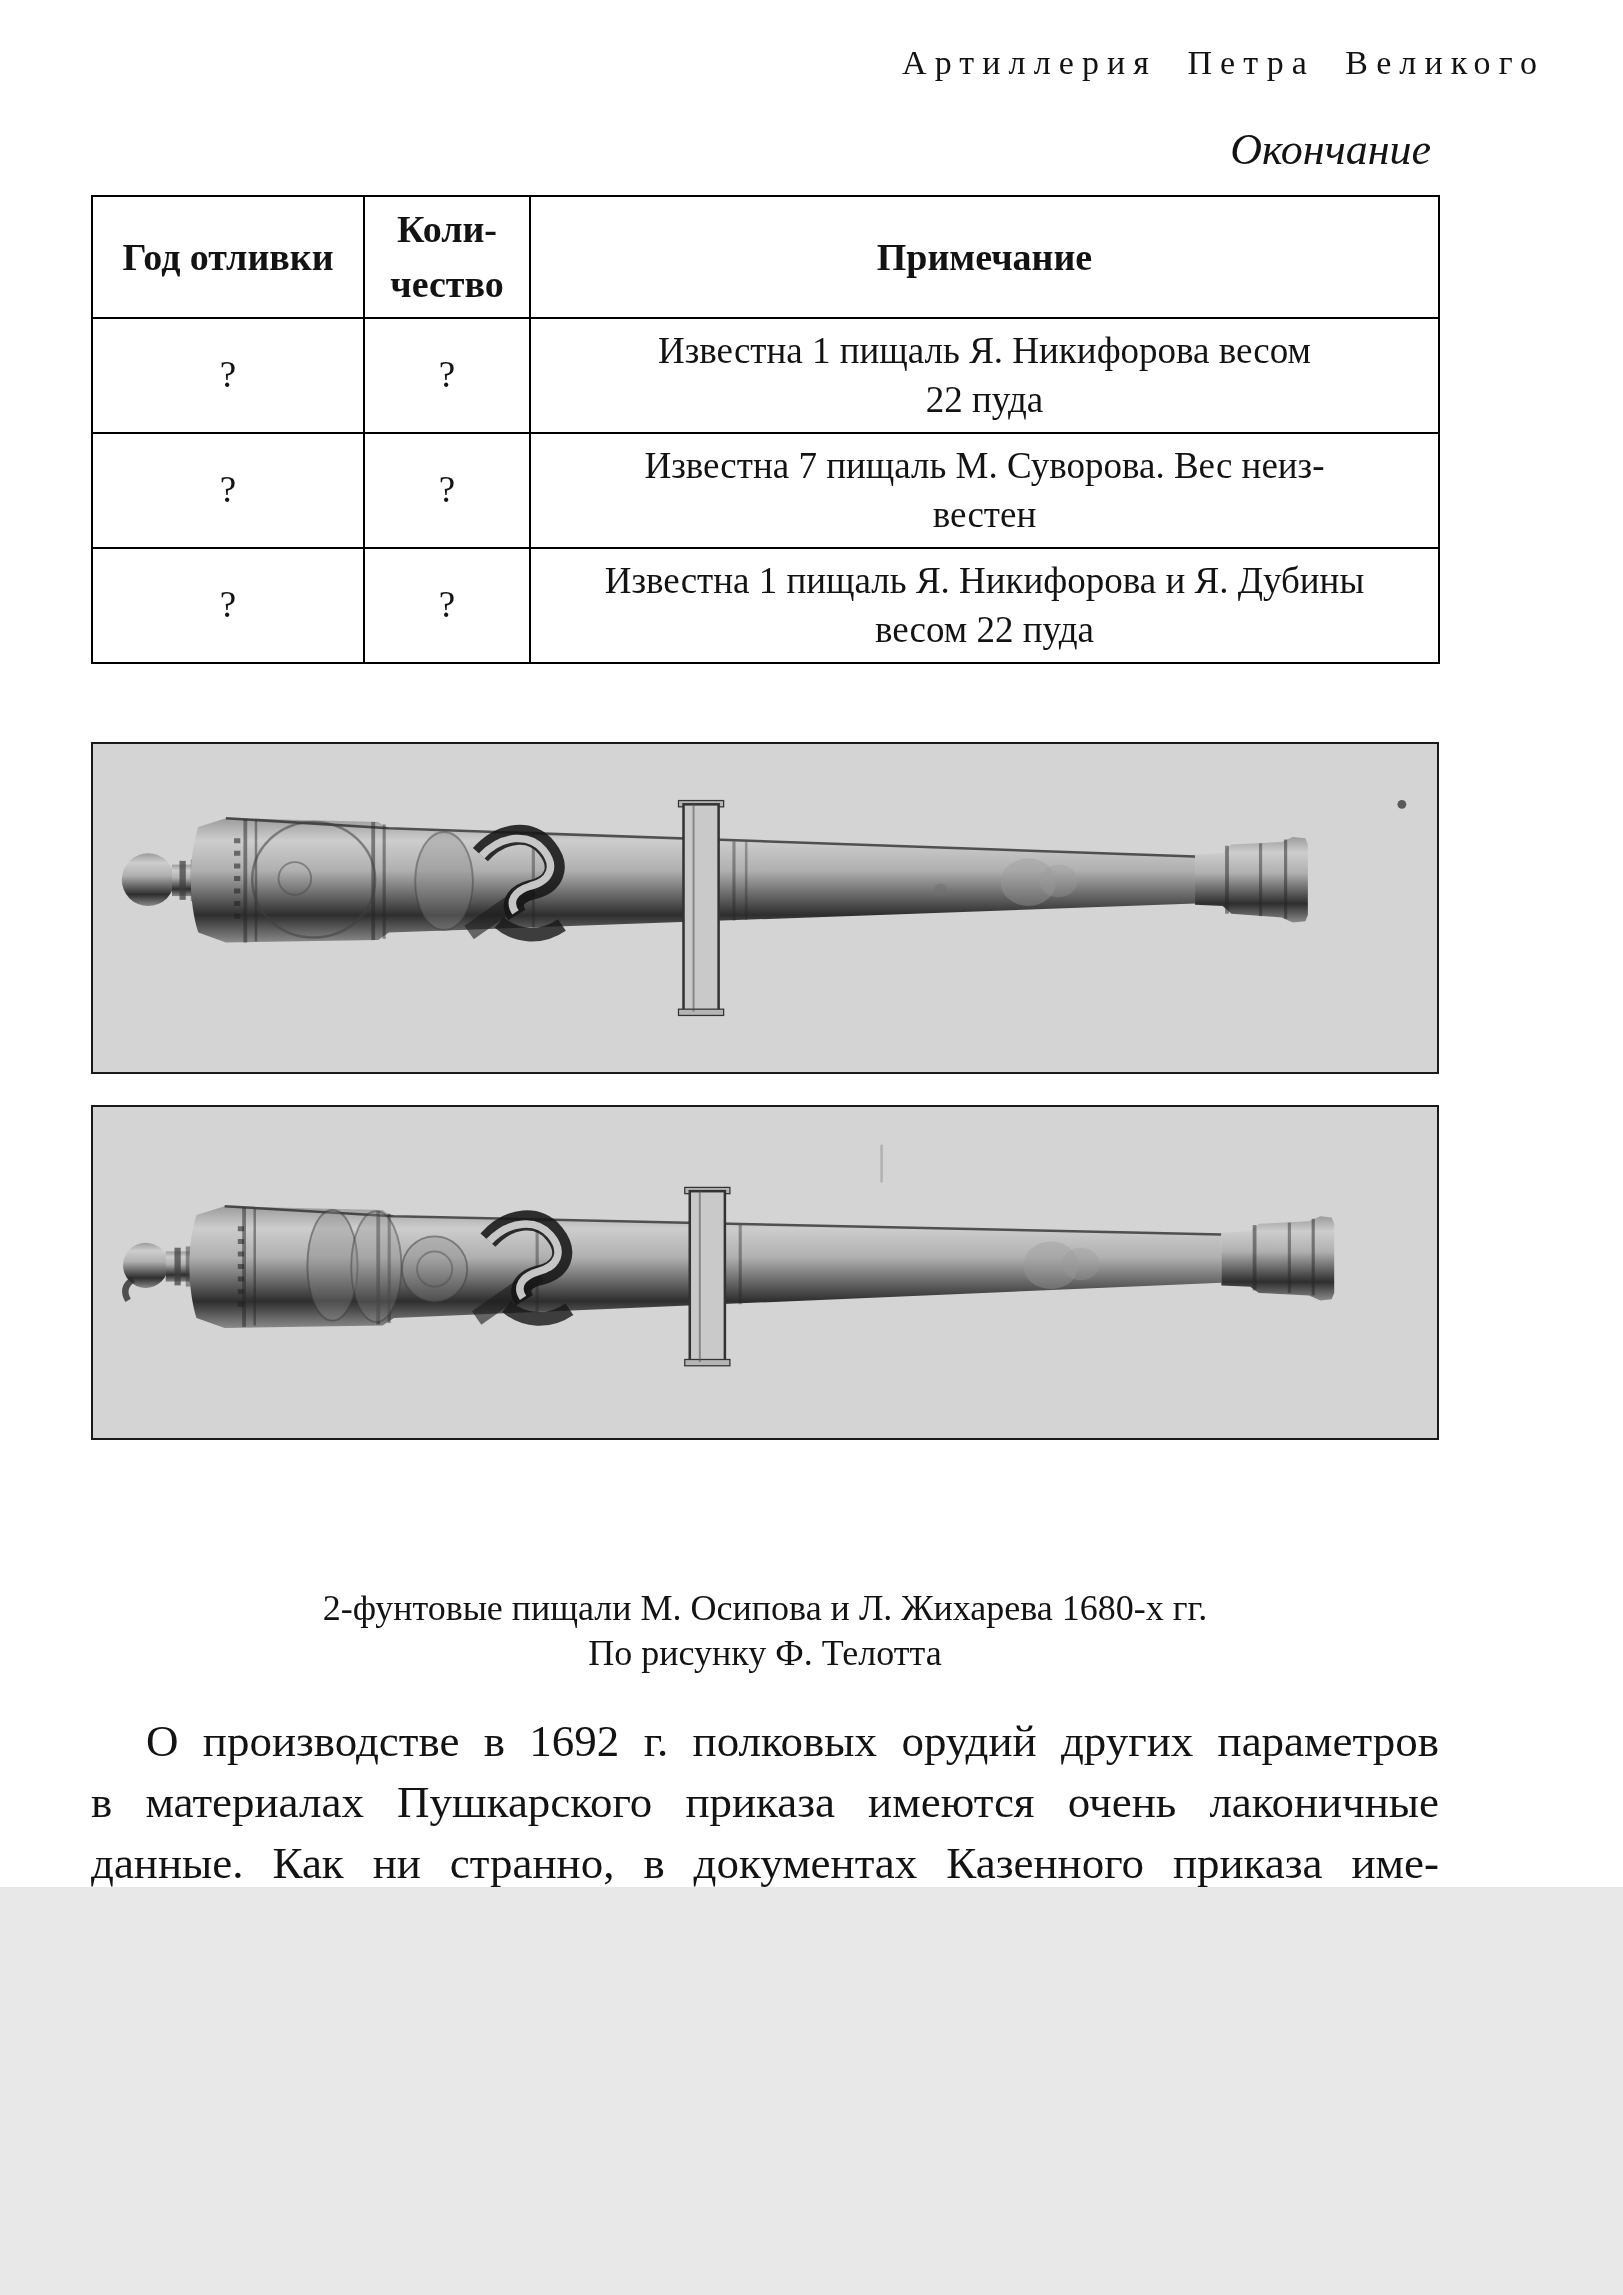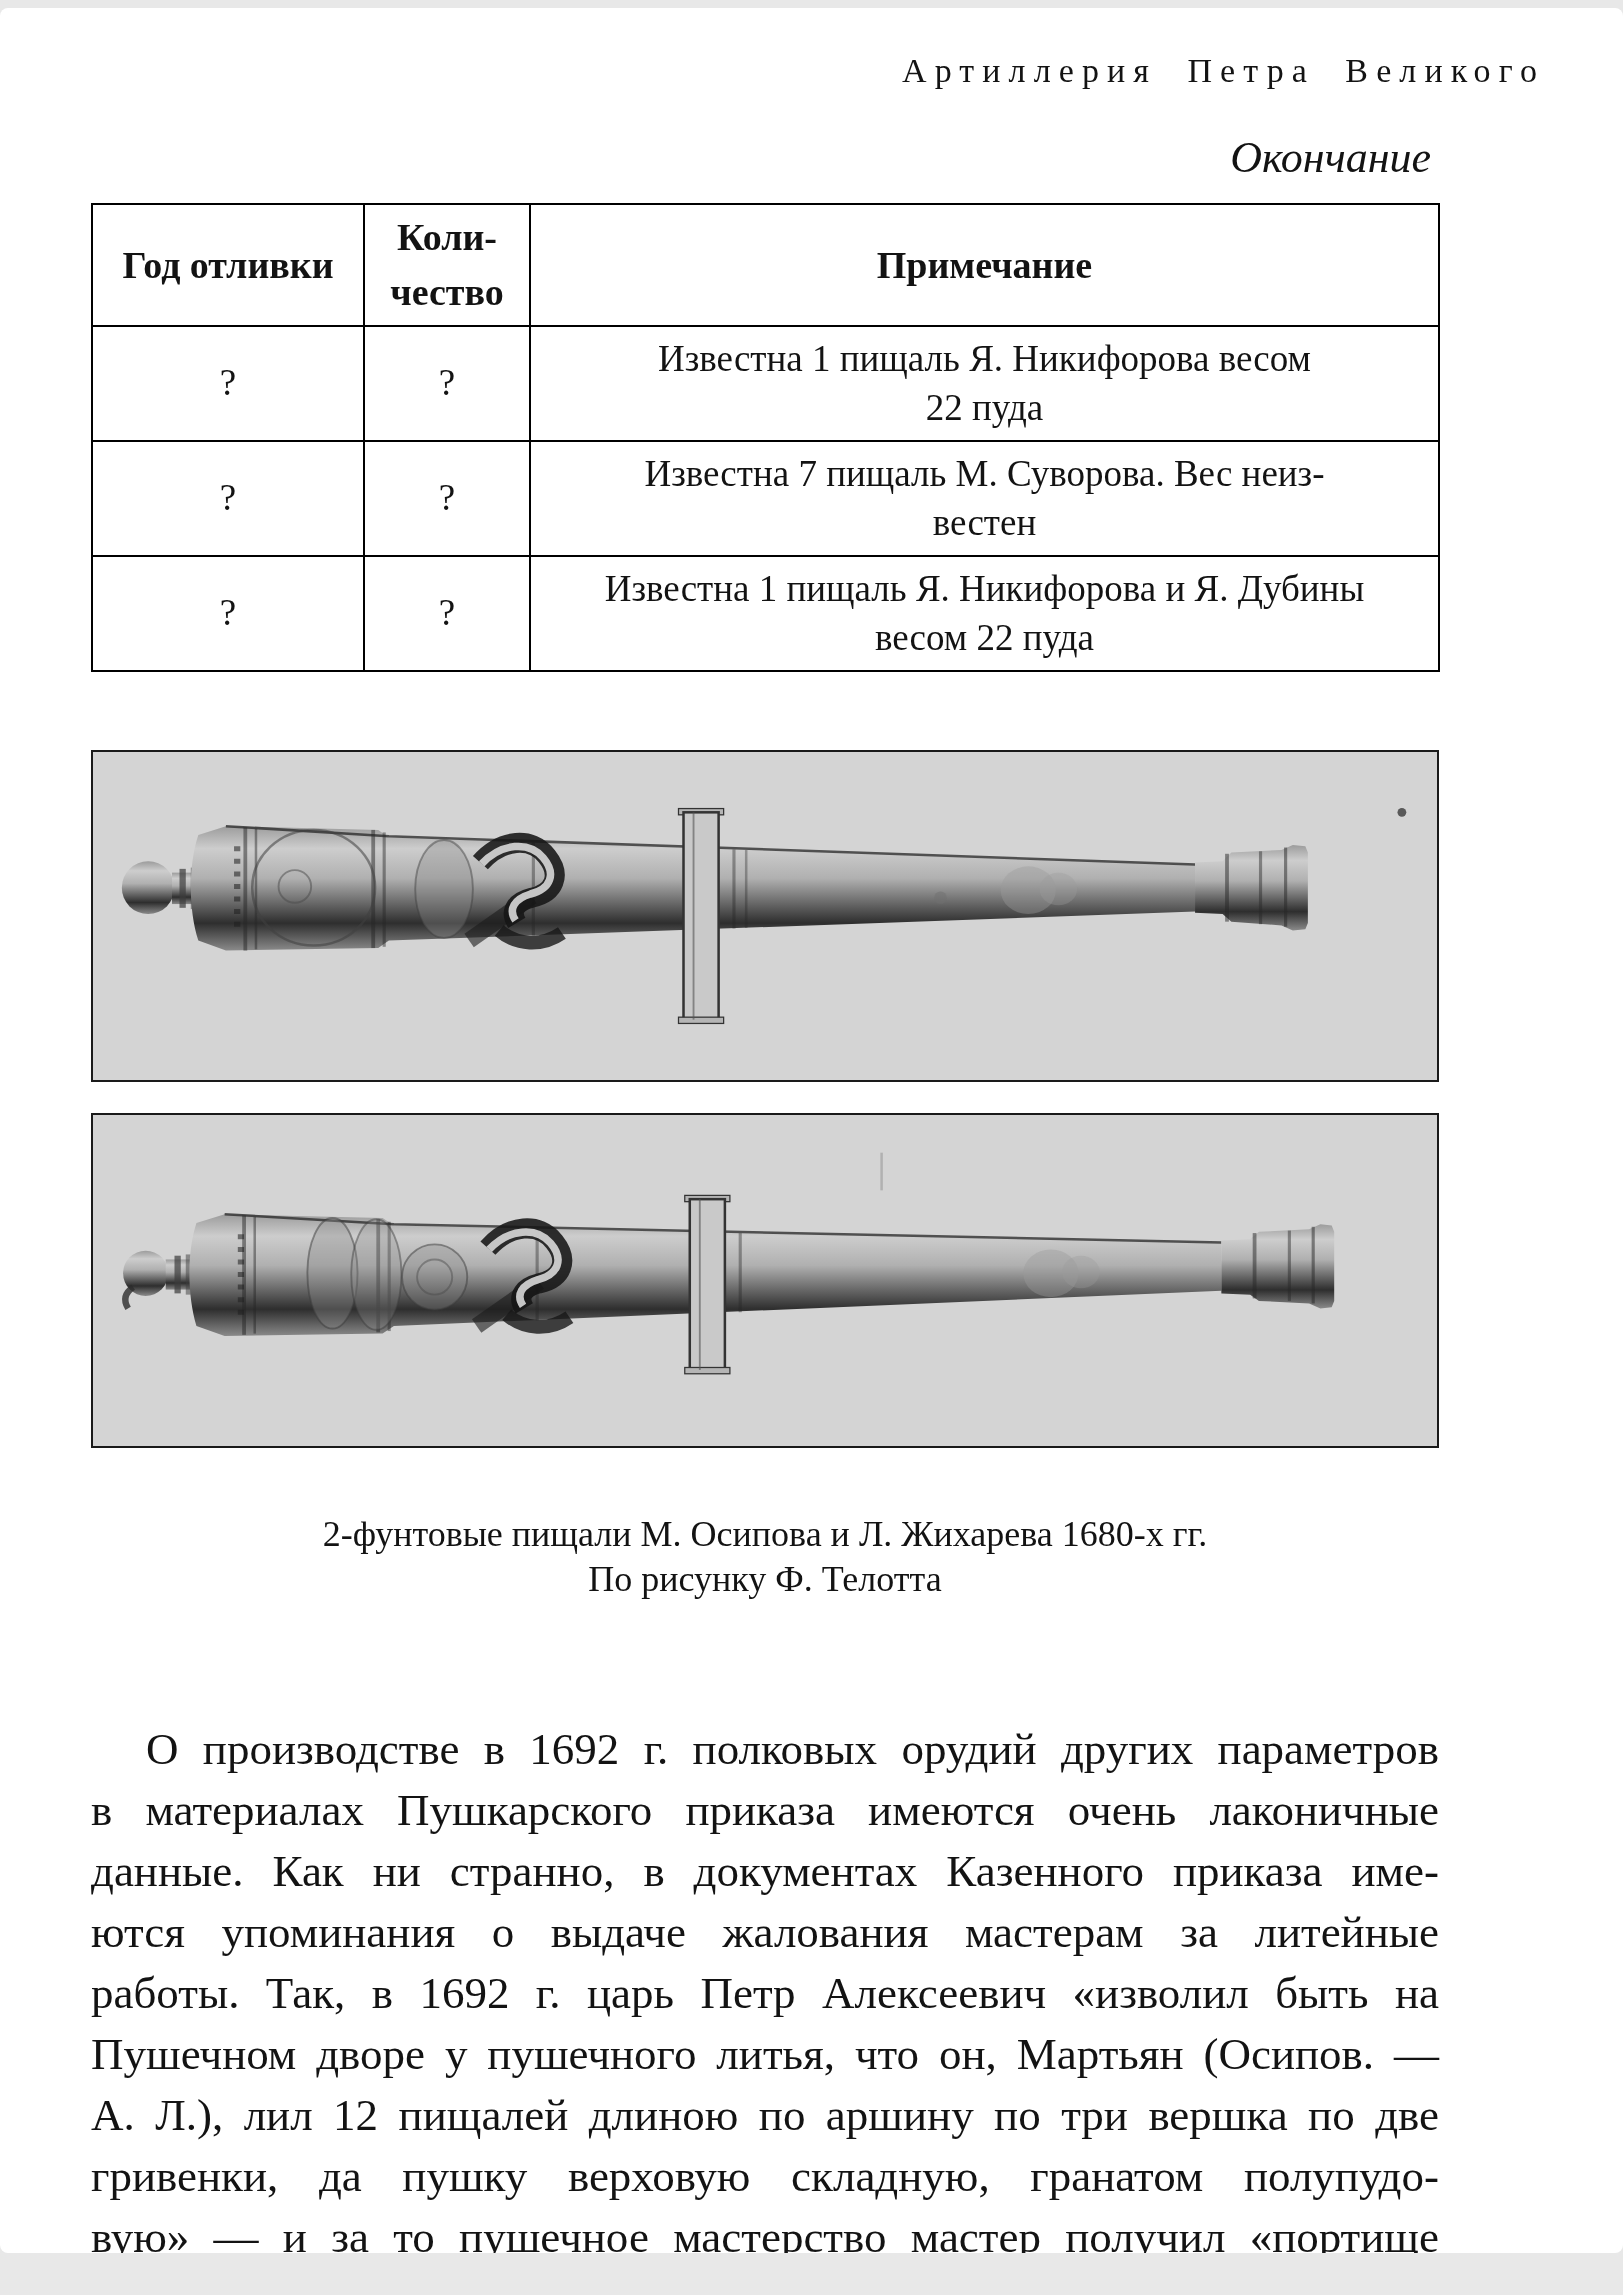--- a/index.html
+++ b/index.html
@@ -1,20 +1,19 @@
 <!DOCTYPE html>
 <html style="font-size:10px"><head>
 <meta charset="utf-8">
 <style>
   html,body{margin:0;padding:0;background:#e8e8e8;}
   .page{
-    position:relative; width:1623px; height:2245px; background:#ffffff;
+    position:relative; width:1623px; height:1887px; background:#ffffff;
     font-family:"Liberation Serif", serif; color:#131313; overflow:hidden;
-    margin:8px auto;
-    border-radius:8px;
+    margin:0 auto;
   }
   .running-header{
     position:absolute; top:44px; right:78px;
     font-size:34px; letter-spacing:8.1px; word-spacing:13.8px; white-space:nowrap;
   }
   .continuation{
     position:absolute; top:124px; right:192px;
     font-size:44px; font-style:italic; white-space:nowrap;
   }
   table.cast{
@@ -29,21 +28,21 @@
   table.cast td{ font-size:37px; line-height:1.32; height:115px; }
   td.note{ white-space:pre-line; padding:5px 25px; }
   .figure{
     position:absolute; left:91px; width:1348px;
     background:#d4d4d4; border:2.5px solid #1a1a1a; box-sizing:border-box;
   }
   #figure1{ top:742px; height:332px; }
   #figure2{ top:1105px; height:335px; }
   .figure svg{ display:block; width:100%; height:100%; }
   .caption{
-    position:absolute; left:91px; top:1504px; width:1348px;
+    position:absolute; left:91px; top:1586px; width:1348px;
     text-align:center; font-size:36px; line-height:45px; white-space:pre-line;
   }
   .bodytext{
     position:absolute; left:91px; top:1666px; width:1348px;
     font-size:45px; line-height:61px;
     text-align:justify; text-align-last:justify;
     white-space:pre-line; text-indent:55px;
   }
   .page-number{
     position:absolute; left:91px; top:2217px; width:1348px;

